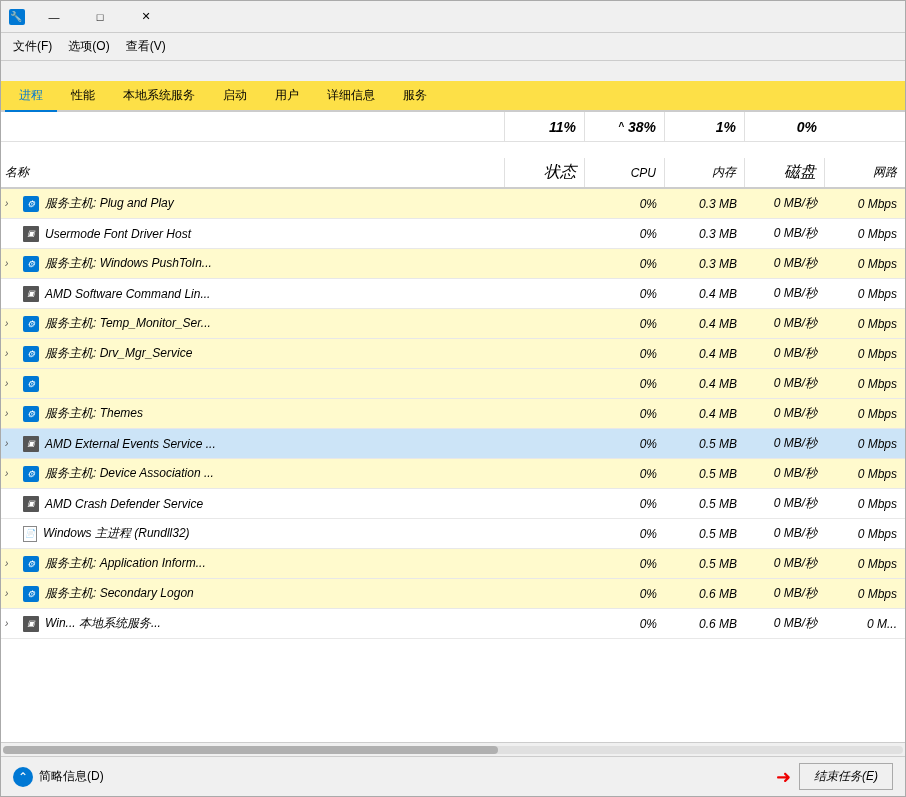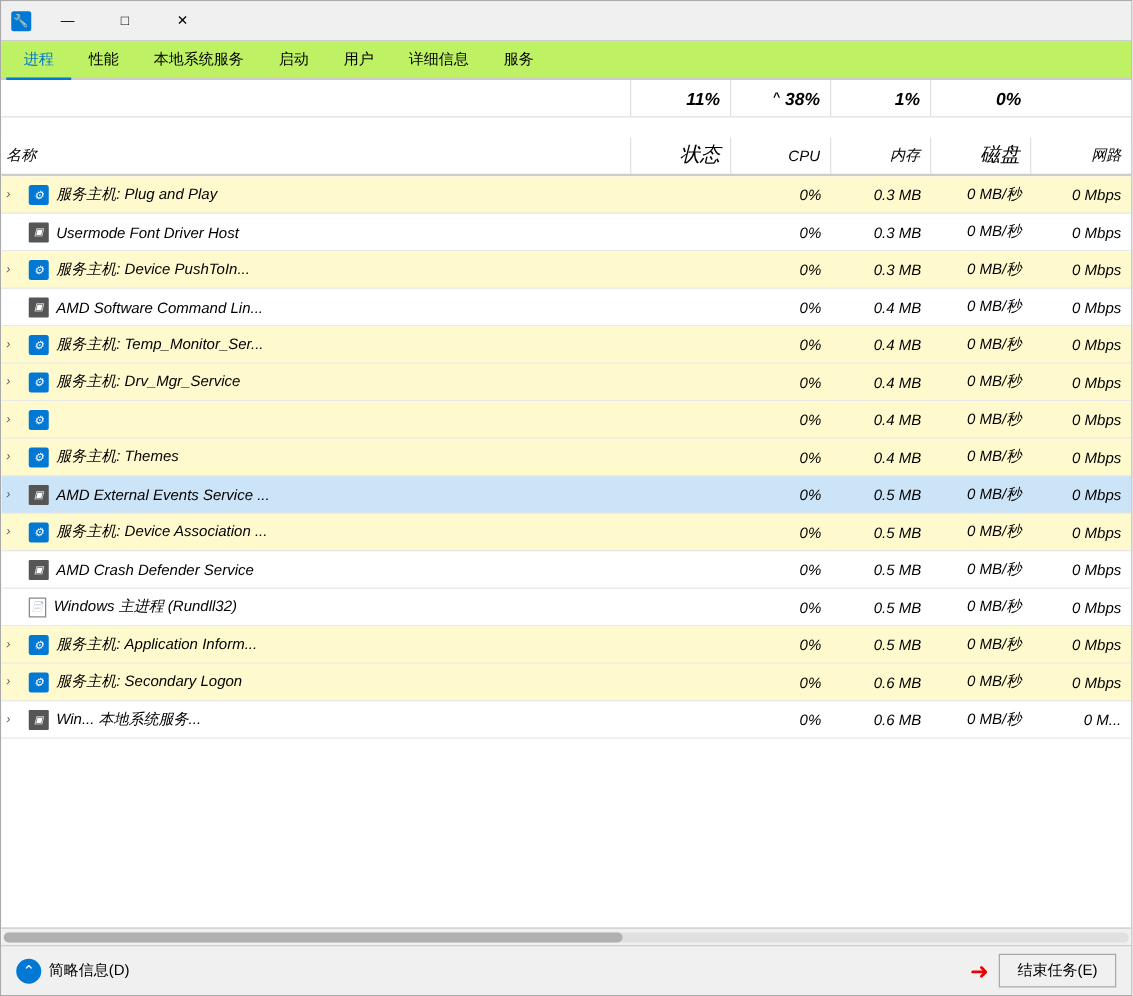--- a/index.html
+++ b/index.html
@@ -68,23 +68,24 @@
       background: #f0f0f0;
     }
     .menu-item {
       padding: 3px 8px;
       cursor: pointer;
       font-size: 12px;
       color: #000;
     }
     .tab-bar {
       display: flex;
-      background: #bef264;
+      background: #fde047;
       border-bottom: 2px solid #ccc;
       padding: 0 4px;
+      margin-top: 20px;
     }
     .tab {
       padding: 6px 14px;
       cursor: pointer;
       font-size: 12px;
       color: #000;
       border-bottom: 2px solid transparent;
       margin-bottom: -2px;
     }
     .tab.active {
@@ -206,20 +207,21 @@
     }
     .end-task-btn {
       background: #f0f0f0;
       border: 1px solid #aaa;
       padding: 4px 14px;
       font-size: 12px;
       cursor: pointer;
       display: flex;
       align-items: center;
       gap: 6px;
+      font-style: italic;
     }
     .red-arrow {
       color: #e00;
       font-size: 18px;
     }
     .scrollbar-x-area {
       height: 14px;
       background: #f0f0f0;
       border-top: 1px solid #ccc;
       display: flex;
@@ -257,20 +259,25 @@
 
   <div class="title-bar">
     <div class="title-bar-icon">🔧</div>
     <div class="title-bar-controls">
       <button class="title-btn">—</button>
       <button class="title-btn">□</button>
       <button class="title-btn close">✕</button>
     </div>
   </div>
 
+  <div class="menu-bar">
+    <div class="menu-item">文件(F)</div>
+    <div class="menu-item">选项(O)</div>
+    <div class="menu-item">查看(V)</div>
+  </div>
 
   <div class="tab-bar">
     <div class="tab active">进程</div>
     <div class="tab">性能</div>
     <div class="tab">本地系统服务</div>
     <div class="tab">启动</div>
     <div class="tab">用户</div>
     <div class="tab">详细信息</div>
     <div class="tab">服务</div>
   </div>
@@ -317,21 +324,21 @@
     <div class="cell"></div>
     <div class="cell">0%</div>
     <div class="cell">0.3 MB</div>
     <div class="cell">0 MB/秒</div>
     <div class="cell">0 Mbps</div>
   </div>
         <div class="table-row highlighted">
     <div class="cell name-cell">
       <span class="expand-arrow">›</span>
       <div class="row-icon icon-gear">⚙</div>
-      <span>服务主机: Device PushToIn...</span>
+      <span>服务主机: Windows PushToIn...</span>
     </div>
     <div class="cell"></div>
     <div class="cell">0%</div>
     <div class="cell">0.3 MB</div>
     <div class="cell">0 MB/秒</div>
     <div class="cell">0 Mbps</div>
   </div>
         <div class="table-row">
     <div class="cell name-cell">
       <span class="expand-arrow"></span>

